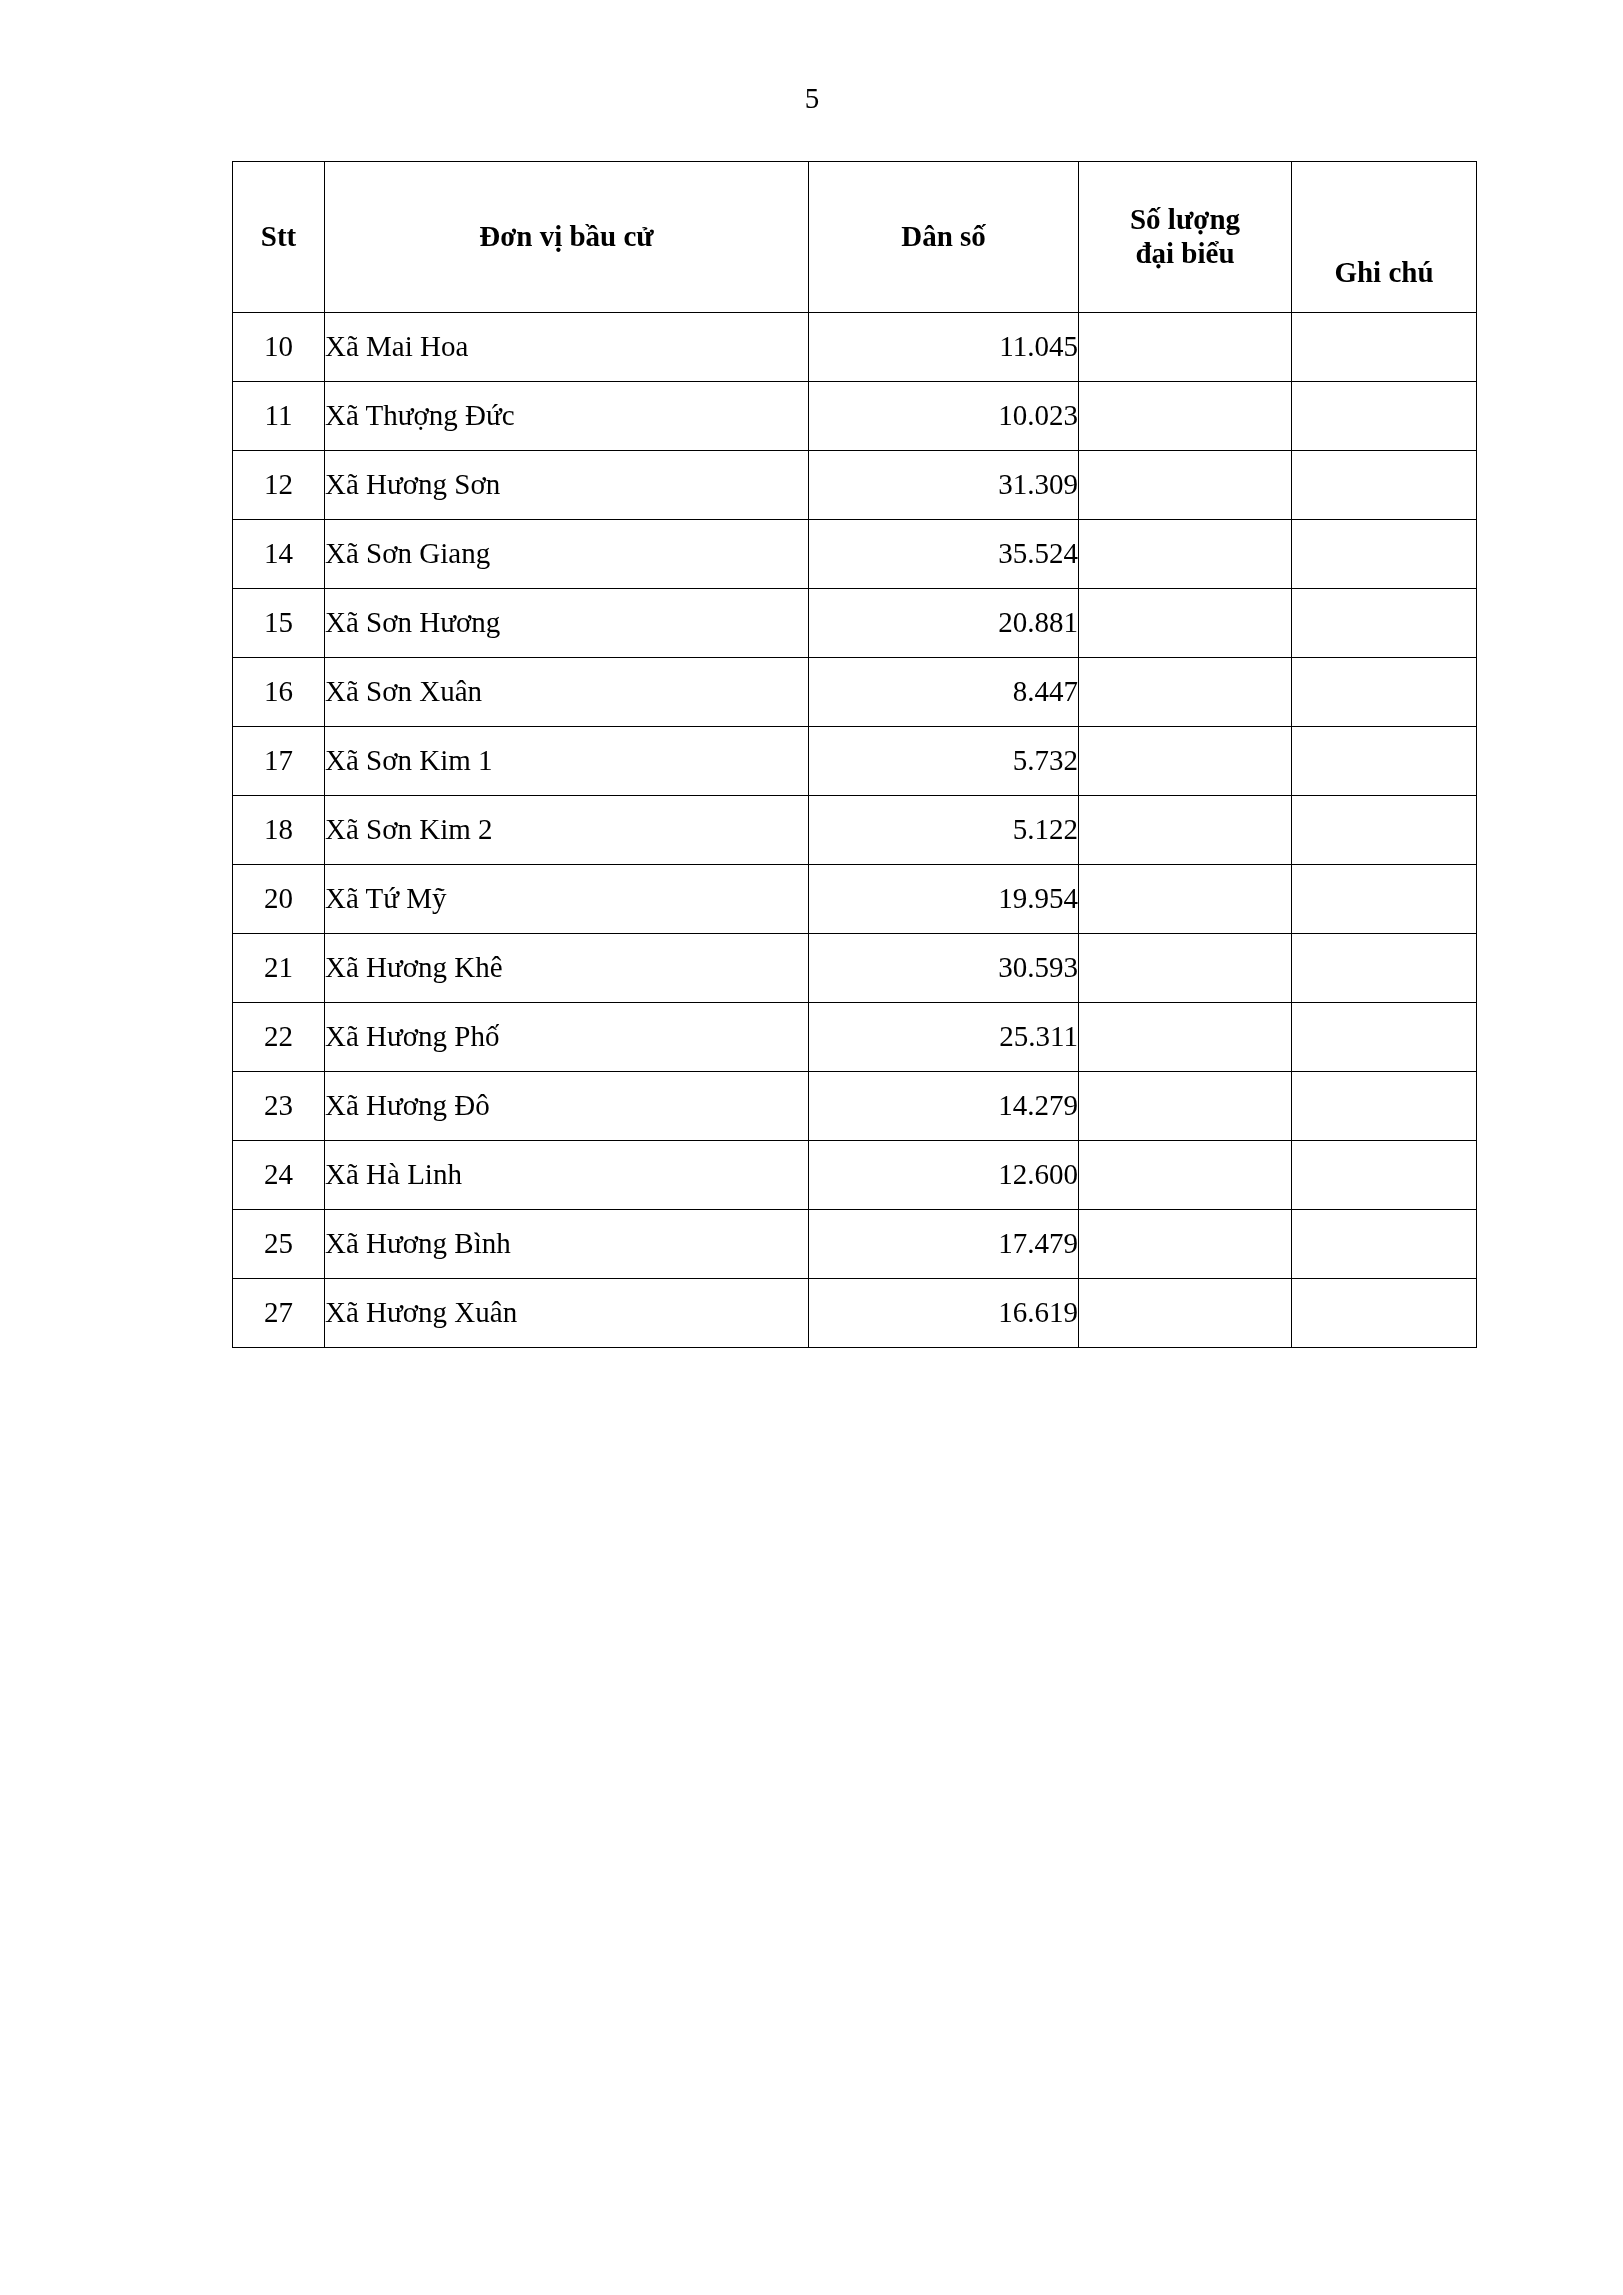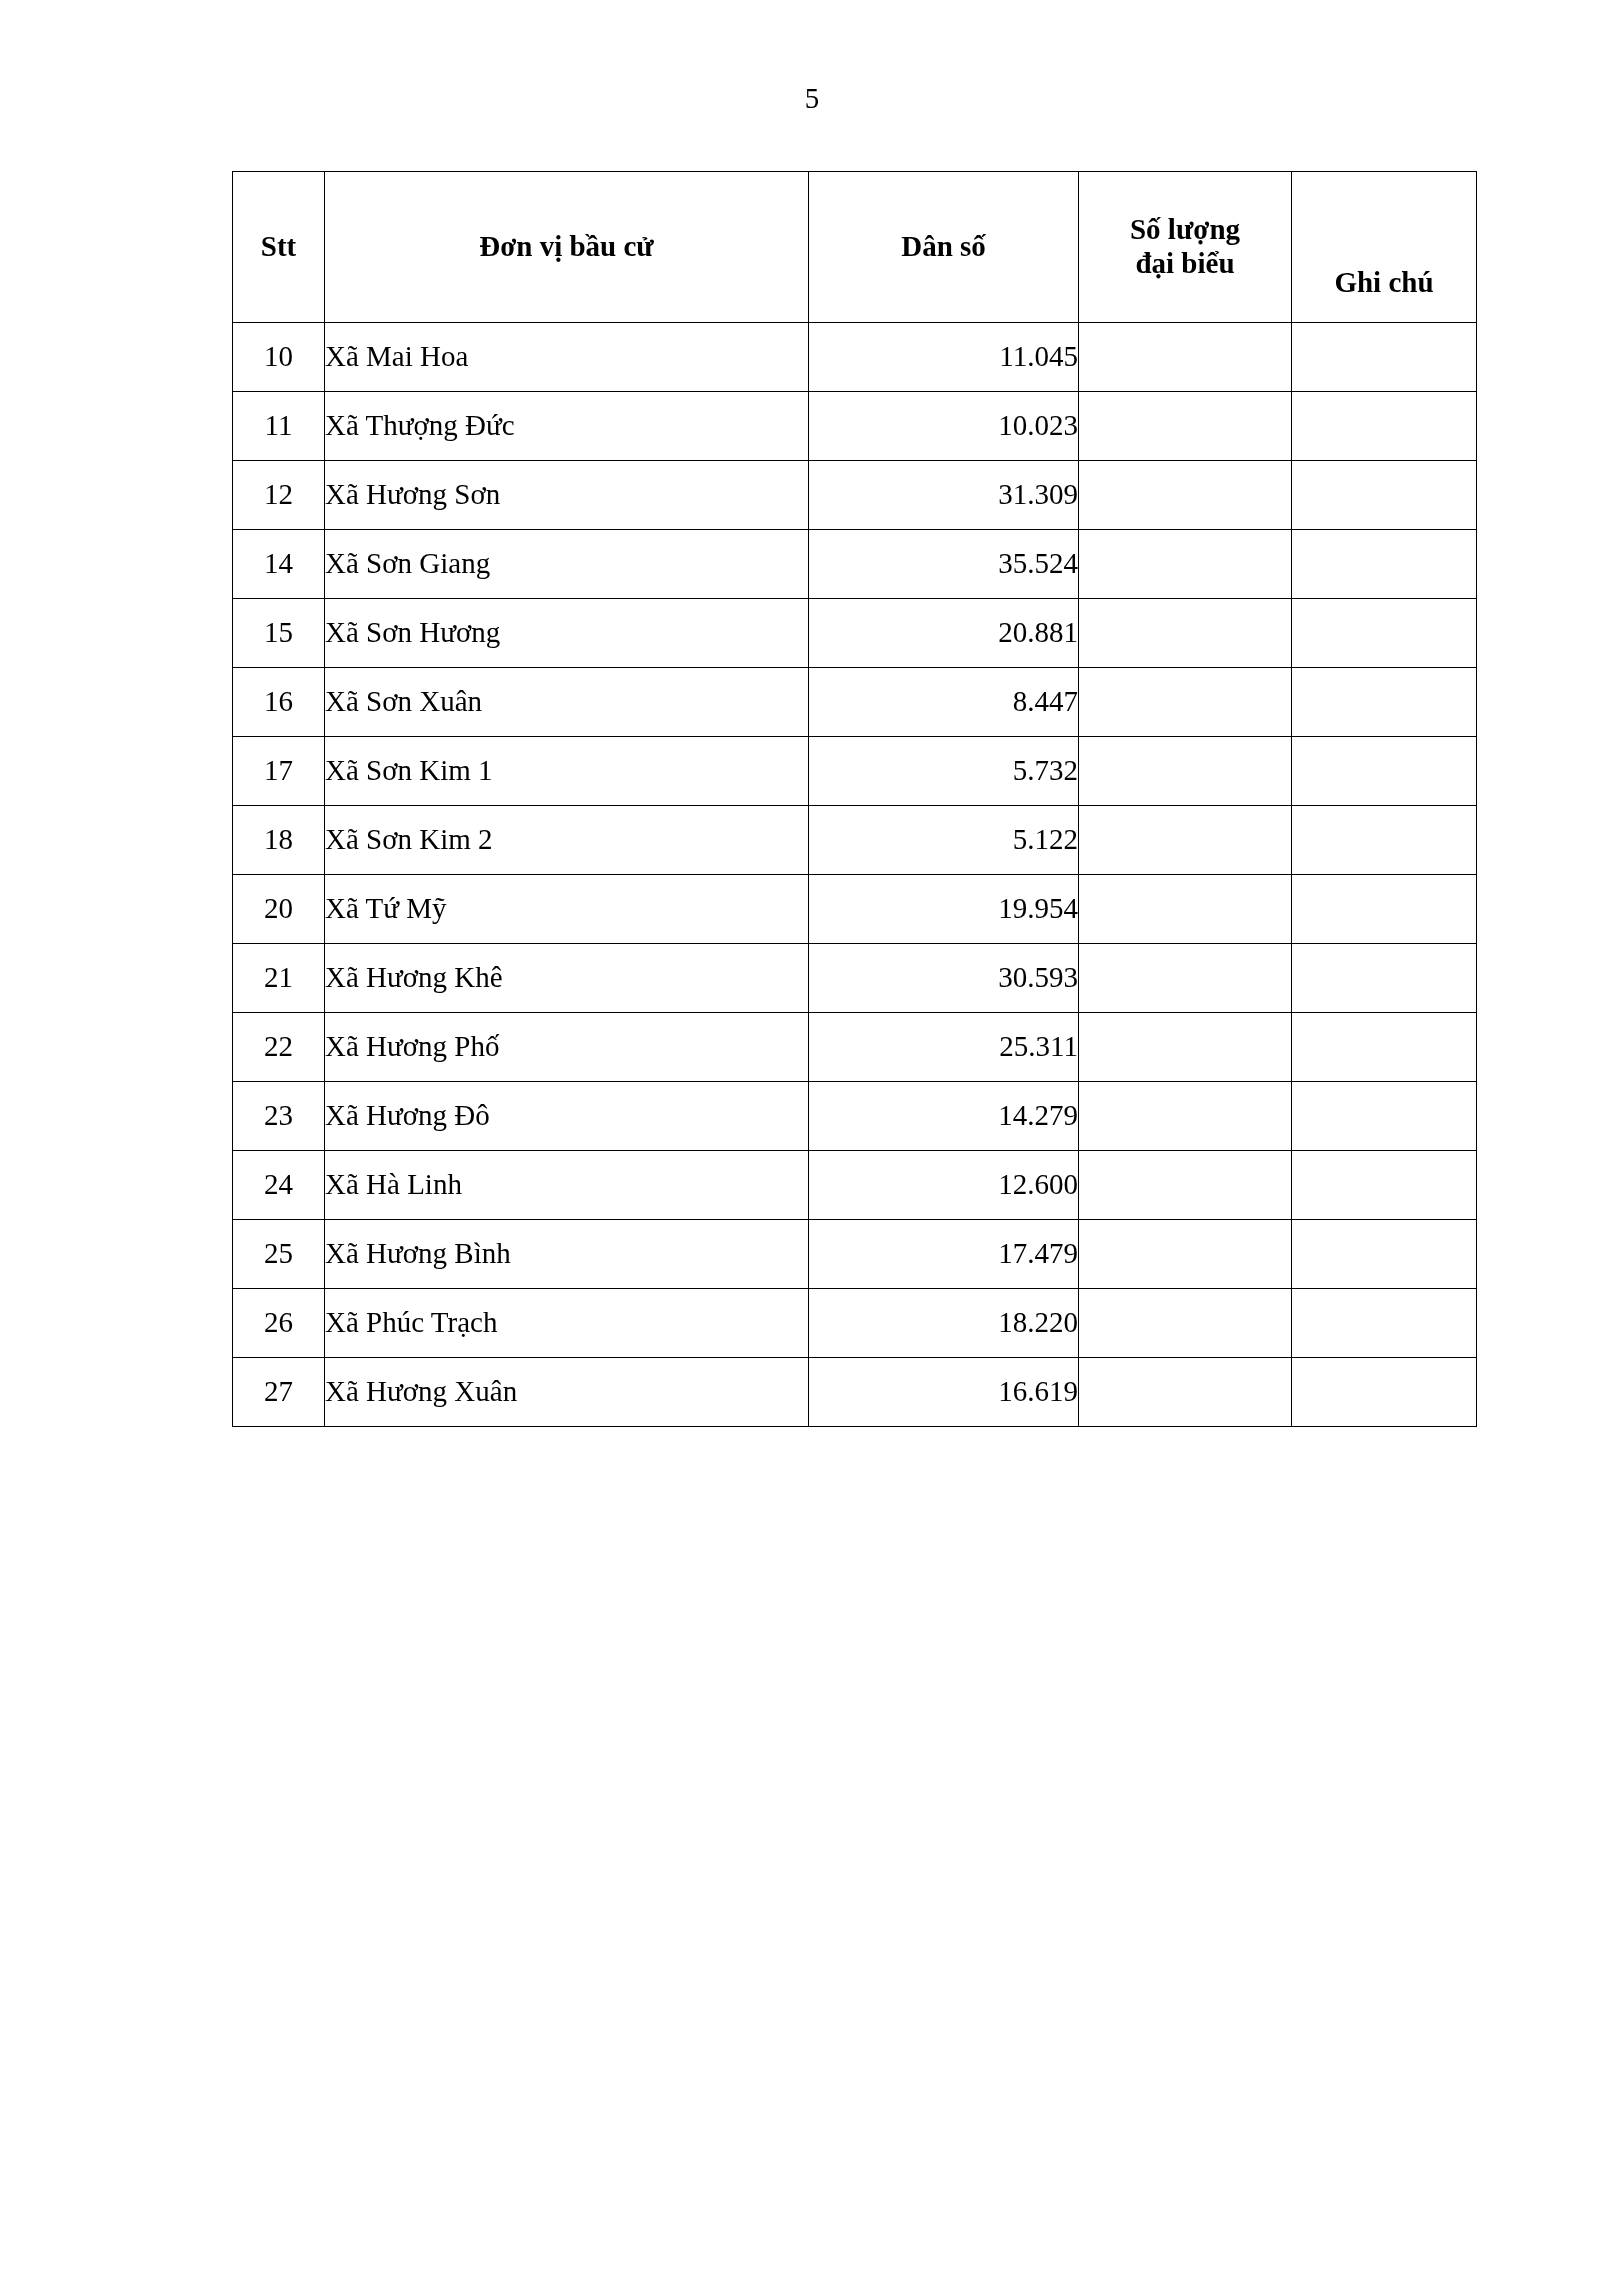--- a/index.html
+++ b/index.html
@@ -27,21 +27,21 @@
     left: 0;
     width: 1624px;
     text-align: center;
     font-size: 29px;
     line-height: 1;
     font-family: "Liberation Serif", "DejaVu Serif", serif;
   }
   .table-wrap {
     position: absolute;
     left: 232px;
-    top: 171px;
+    top: 161px;
     width: 1244px;
   }
   table.ballot-table {
     border-collapse: collapse;
     table-layout: fixed;
     width: 1244px;
     font-size: 29px;
   }
   table.ballot-table col.c-stt      { width: 92px; }
   table.ballot-table col.c-unit     { width: 484px; }
@@ -212,27 +212,20 @@
             <td class="cell-note"></td>
           </tr>
           <tr>
             <td class="cell-stt">25</td>
             <td class="cell-unit">Xã Hương Bình</td>
             <td class="cell-pop">17.479</td>
             <td class="cell-dep"></td>
             <td class="cell-note"></td>
           </tr>
           <tr>
-            <td class="cell-stt">26</td>
-            <td class="cell-unit">Xã Phúc Trạch</td>
-            <td class="cell-pop">18.220</td>
-            <td class="cell-dep"></td>
-            <td class="cell-note"></td>
-          </tr>
-          <tr>
             <td class="cell-stt">27</td>
             <td class="cell-unit">Xã Hương Xuân</td>
             <td class="cell-pop">16.619</td>
             <td class="cell-dep"></td>
             <td class="cell-note"></td>
           </tr>
         </tbody>
     </table>
   </div>
 

